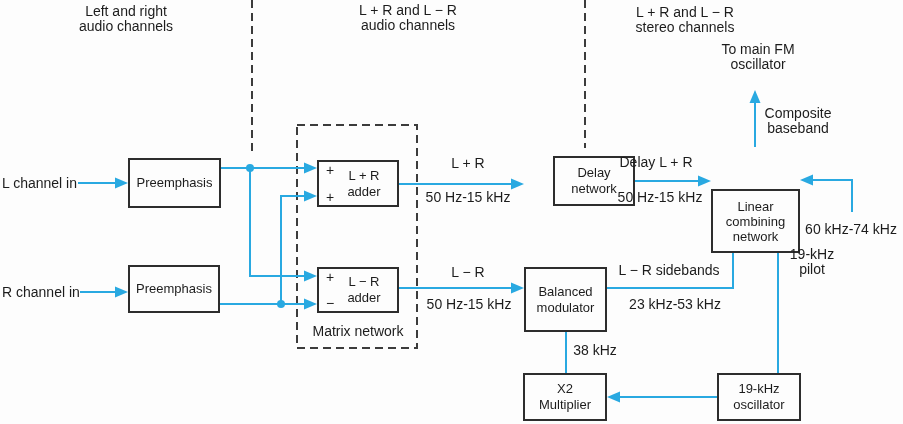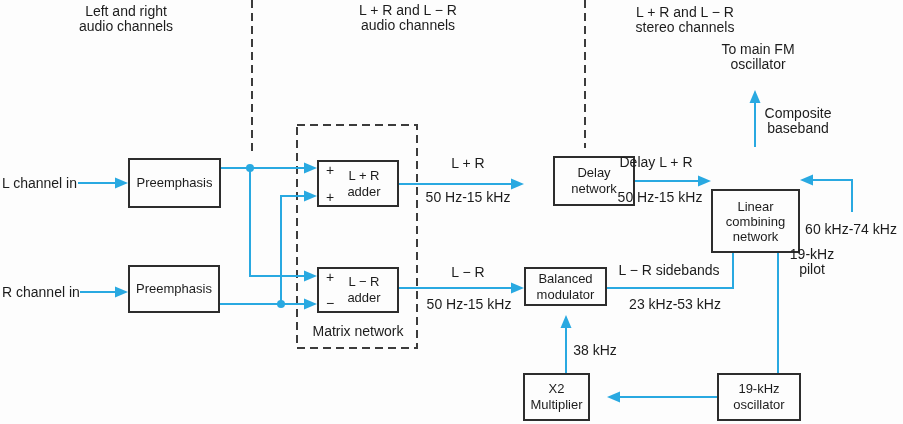--- a/index.html
+++ b/index.html
@@ -148,32 +148,32 @@
     <div class="adder-lines">
       <span style="display:block">L − R</span>
       <span style="display:block">adder</span>
     </div>
   </div>
 
   <div class="box" style="left:524px; top:156px; width:82px; height:50px;margin-left:29px;">
     <span>Delay</span>
     <span>network</span>
   </div>
-  <div class="box" style="left:524px; top:267px; width:83px; height:39px;">
+  <div class="box" style="left:524px; top:267px; width:83px; height:65px;">
     <span>Balanced</span>
     <span>modulator</span>
   </div>
 
   <div class="box" style="left:711px; top:147px; width:89px; height:64px; line-height:15px;margin-top:42px;">
     <span>Linear</span>
     <span>combining</span>
     <span>network</span>
   </div>
 
-  <div class="box" style="left:523px; top:373px; width:67px; height:48px;">
+  <div class="box" style="left:523px; top:373px; width:84px; height:48px;">
     <span>X2</span>
     <span>Multiplier</span>
   </div>
   <div class="box" style="left:717px; top:373px; width:84px; height:48px;">
     <span>19-kHz</span>
     <span>oscillator</span>
   </div>
 
   <div class="lbl centered" style="left:358px; top:324px;">Matrix network</div>
 

